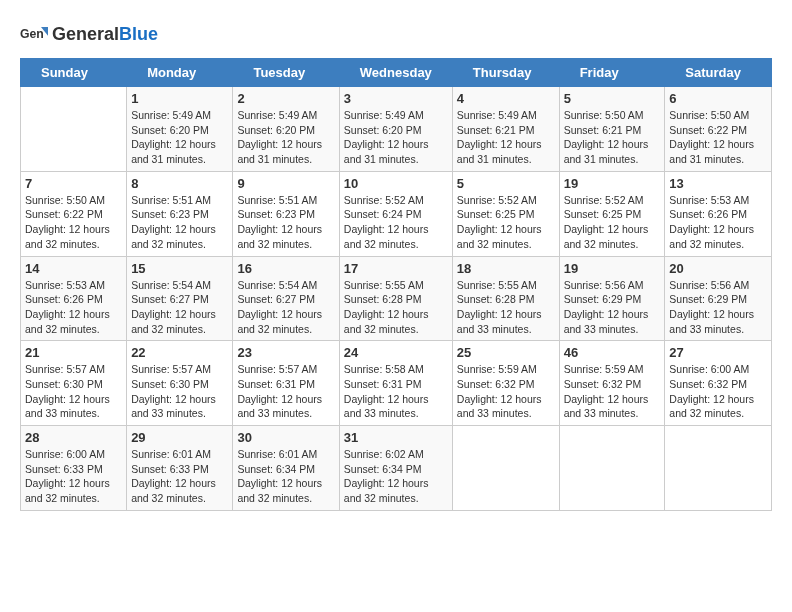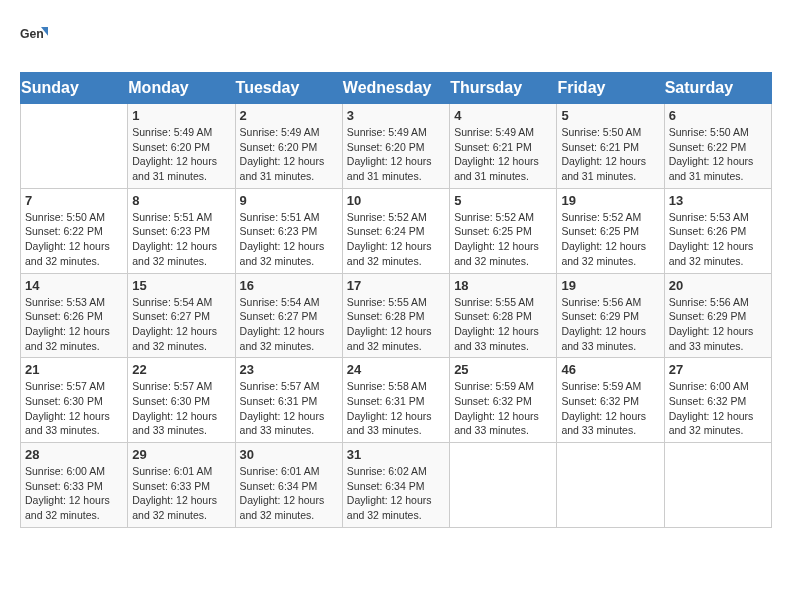--- a/index.html
+++ b/index.html
@@ -7,21 +7,21 @@
       font-family: Arial, sans-serif;
       background: #fff;
       width: 792px;
       min-height: 612px;
       padding: 20px;
     }
     .header-area {
       display: flex;
       justify-content: space-between;
       align-items: center;
-      margin-bottom: 24px;
+      margin-bottom: 10px;
     }
     .logo {
       display: flex;
       align-items: center;
       gap: 4px;
     }
     .logo-text-general {
       font-size: 18px;
       font-weight: bold;
       color: #333;
@@ -48,23 +48,23 @@
       color: #555;
     }
     table {
       width: 100%;
       border-collapse: collapse;
       font-size: 11px;
     }
     thead tr th {
       background-color: #3d7ebf;
       color: #fff;
-      padding: 6px 0;
+      padding: 6px 20px;
       text-align: left;
-      font-size: 16px;
+      font-size: 13px;
       font-weight: bold;
       border: 1px solid #3d7ebf;
     }
     tbody tr td {
       border: 1px solid #ccc;
       vertical-align: top;
       padding: 4px;
       width: calc(100% / 7);
       min-height: 80px;
       background: #fff;
@@ -90,20 +90,23 @@
   </style>
 </head>
 <body>
 
 <div class="header-area">
   <div class="logo">
     <svg class="logo-icon" viewBox="0 0 32 32">
       <text x="0" y="20" font-size="14" font-weight="bold" fill="#333">Gen</text>
       <polygon points="24,8 32,8 32,18" fill="#3d7ebf"></polygon>
     </svg>
+    <div>
+      <span class="logo-text-general">General</span><span class="logo-text-blue">Blue</span>
+    </div>
   </div>
   <div class="title-area">
   </div>
 </div>
 
 <table>
   <thead>
     <tr id="weekday-header">
     <th>Sunday</th>
         <th>Monday</th>

